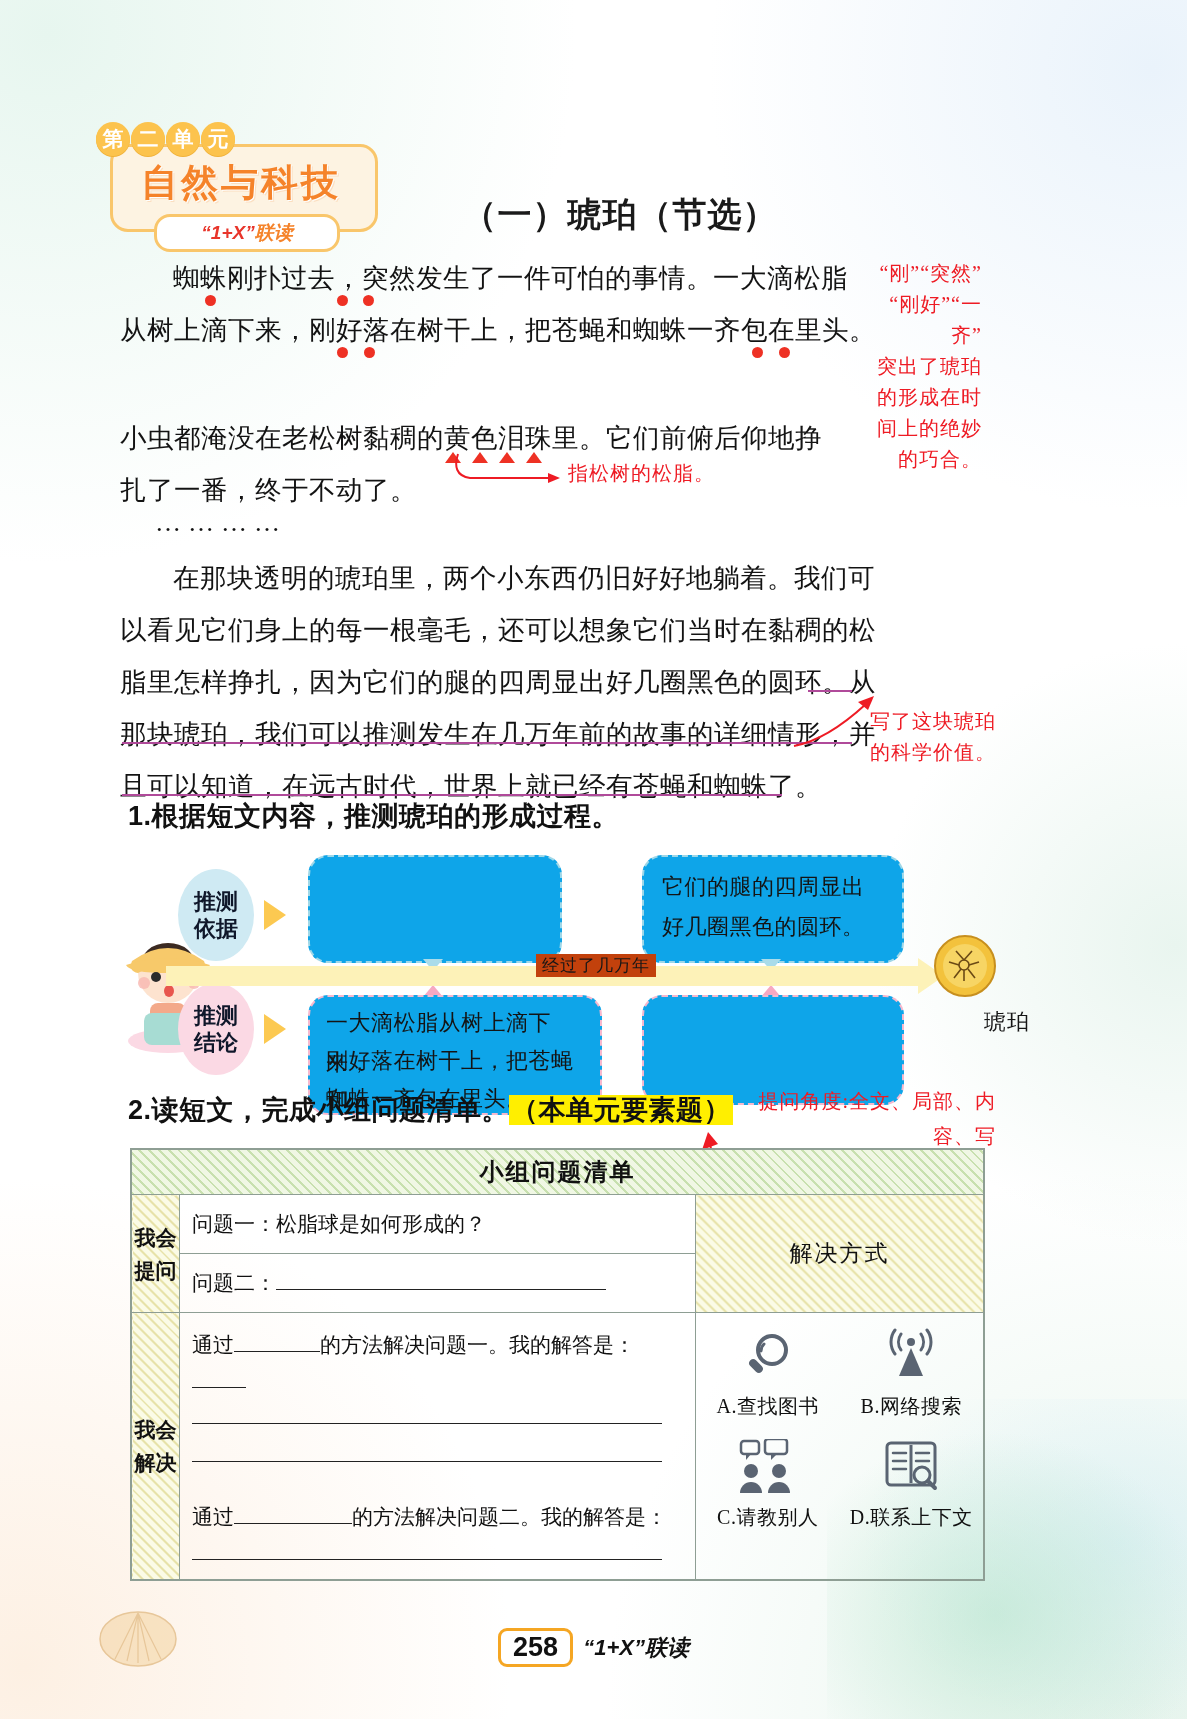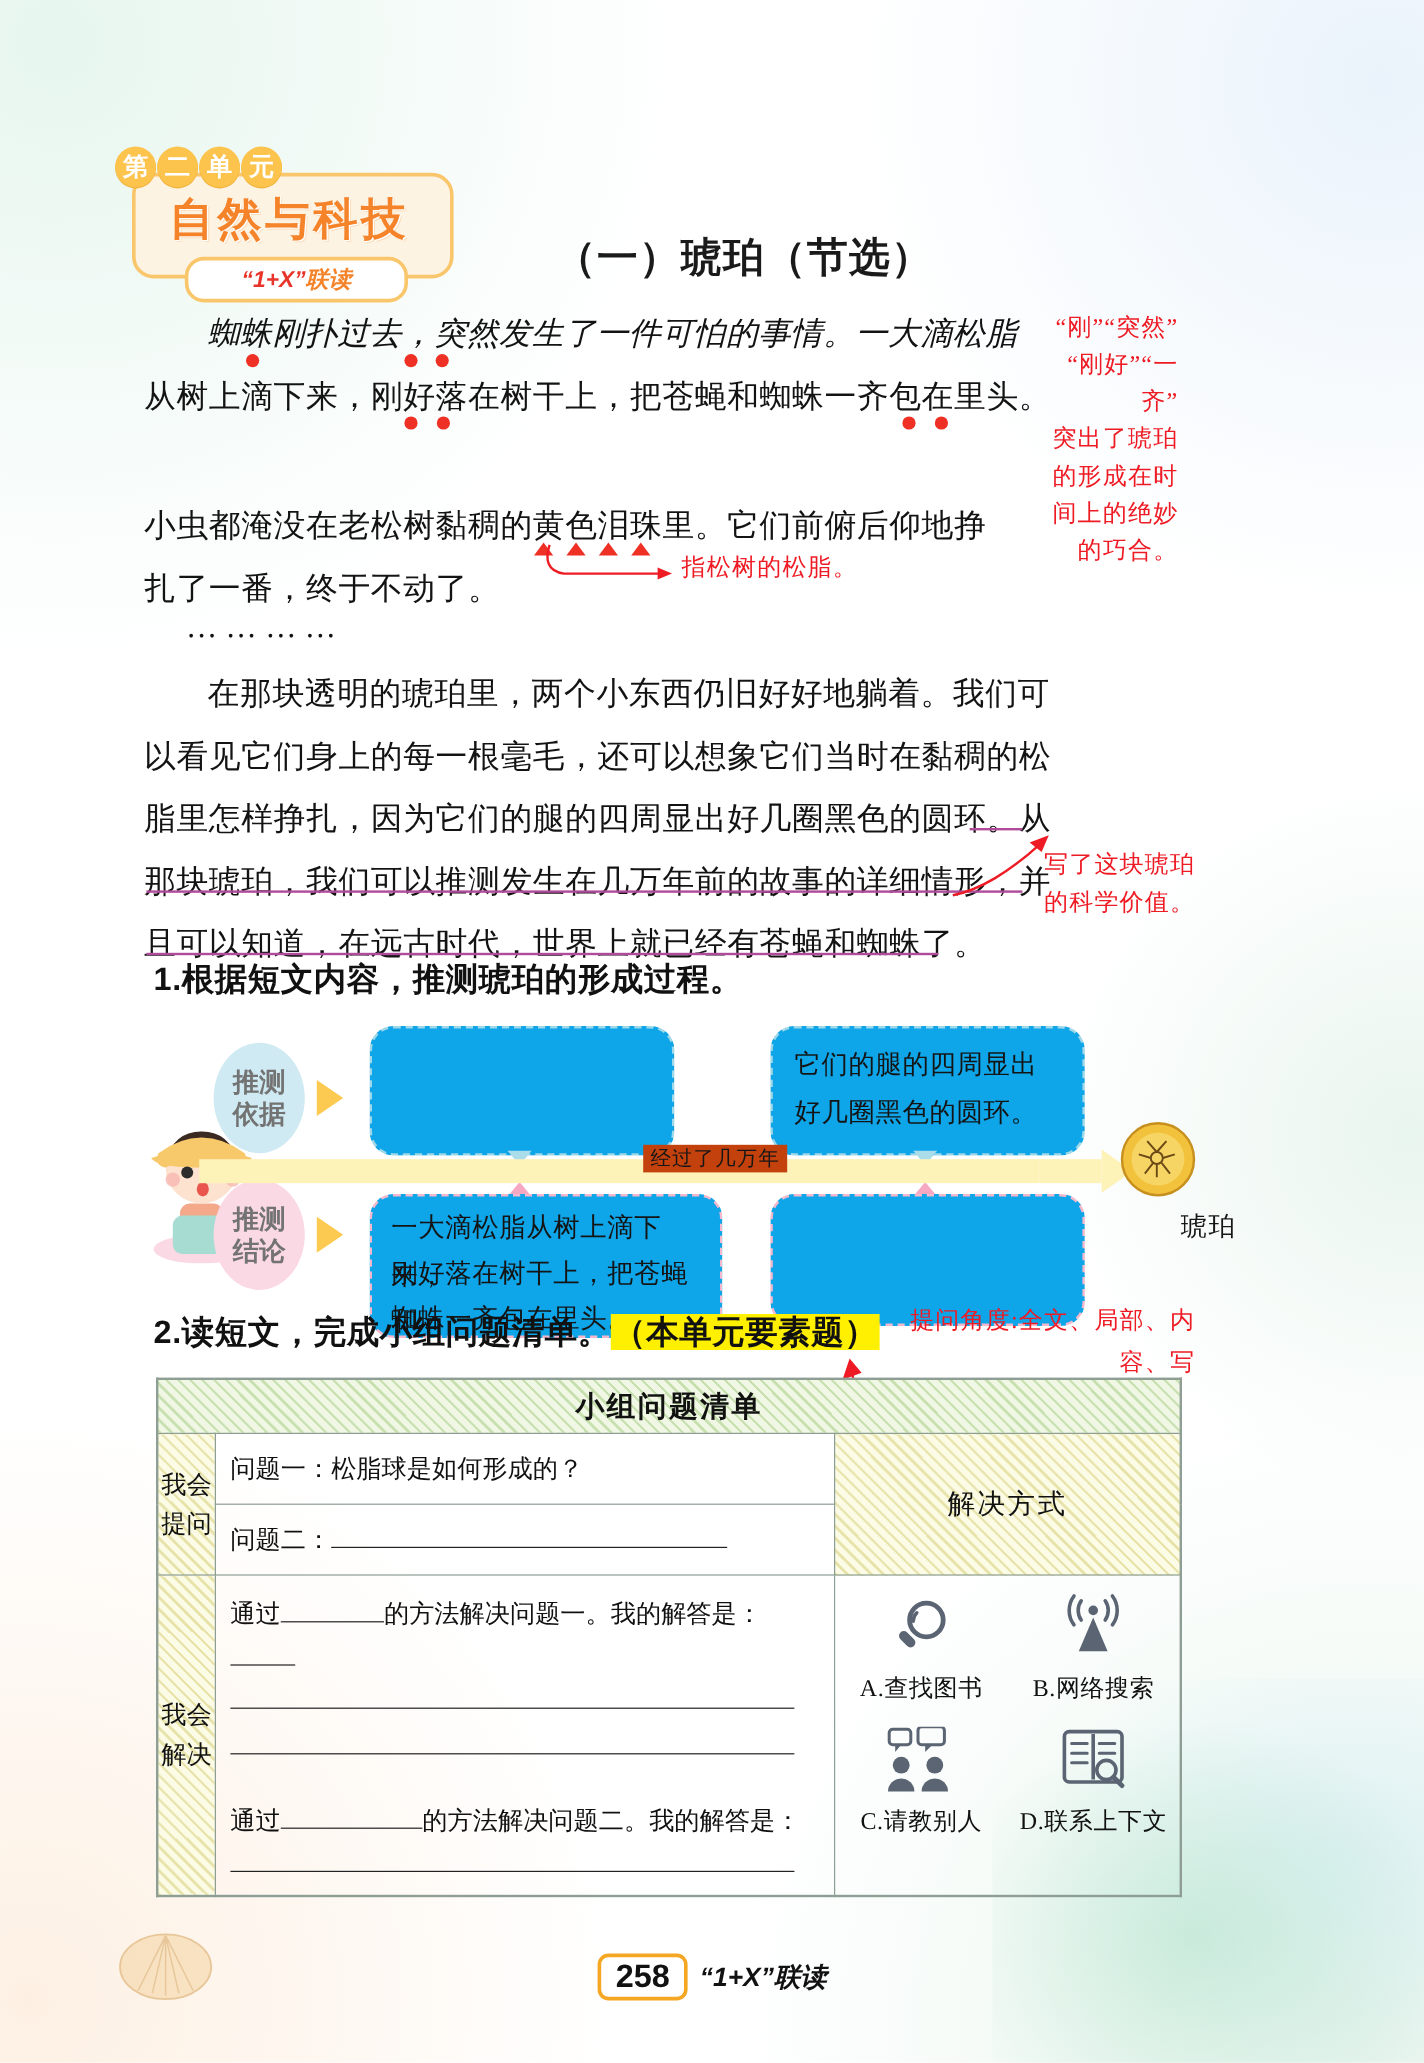--- a/index.html
+++ b/index.html
@@ -70,21 +70,21 @@
 
   
   .qnum{position:absolute;font-size:27px;font-weight:bold;color:#111;
     font-family:"Liberation Sans",sans-serif;letter-spacing:.5px;}
   .hl-yellow{background:#ffef00;padding:0 2px;}
 
   
   .flow{position:absolute;left:130px;top:855px;width:930px;height:230px;}
   .oval{position:absolute;width:76px;height:92px;border-radius:50%;
     display:flex;flex-direction:column;align-items:center;justify-content:center;
-    font-size:22px;font-weight:bold;color:#737373;line-height:27px;
+    font-size:22px;font-weight:bold;color:#0f172a;line-height:27px;
     font-family:"Liberation Sans",sans-serif;}
   .oval.blue{background:#cfeaf3;}
   .oval.pink{background:#fbd9e4;}
   .tri-yellow{position:absolute;width:0;height:0;border-top:15px solid transparent;
     border-bottom:15px solid transparent;border-left:22px solid #fcc951;}
   .dbox{position:absolute;border-radius:20px;background:#0ea5e9;}
   .dbox.blue{border:2px dashed #9ed7e8;}
   .dbox.pink{border:2px dashed #f6b8cd;}
   .dbox-txt{position:absolute;font-size:22px;line-height:40px;color:#141414;
     letter-spacing:.5px;}
@@ -107,21 +107,21 @@
     background-color:#f0f7e4;
     background-image:repeating-linear-gradient(45deg,
       rgba(150,195,110,.45) 0 2px, rgba(255,255,255,0) 2px 7px);}
   .hatch-yellow{
     background-color:#fbfbe6;
     background-image:repeating-linear-gradient(45deg,
       rgba(206,196,92,.45) 0 2px, rgba(255,255,255,0) 2px 7px);}
   .th-main{height:44px;text-align:center;font-size:24px;font-weight:bold;
     color:#111;font-family:"Liberation Sans",sans-serif;letter-spacing:2px;}
   .cell-lbl{width:58px;text-align:center;font-size:21px;line-height:33px;
-    color:#111;font-family:"Liberation Sans",sans-serif;font-weight:normal;}
+    color:#111;font-family:"Liberation Sans",sans-serif;font-weight:bold;}
   .cell-q{font-size:21px;color:#111;padding:8px 12px !important;line-height:36px;}
   .solve-hdr{text-align:center;font-size:23px;color:#111;letter-spacing:2px;
     height:40px;}
   .blank-line{display:inline-block;border-bottom:1.6px solid #222;}
   .opt-row{display:flex;justify-content:space-around;align-items:flex-end;}
   .opt{width:140px;text-align:center;}
   .opt-ico{height:74px;display:flex;align-items:center;justify-content:center;}
   .opt-txt{font-size:20px;color:#111;letter-spacing:.5px;padding-bottom:4px;}
 
   
@@ -155,21 +155,21 @@
       <span>元</span>
     </div>
     <div class="unit-title">自然与科技</div>
     <div class="unit-sub">
       <span><span class="xred">“1+X”</span><span>联读</span></span>
     </div>
   </div>
 
   <div class="doc-title">（一）琥珀（节选）</div>
 
-  <div class="ptext" style="left:120px;top:252px;width:840px;text-indent:2em;font-style:italic;">蜘蛛刚扑过去，突然发生了一件可怕的事情。一大滴松脂</div>
+  <div class="ptext" style="left:120px;top:252px;width:840px;text-indent:2em;">蜘蛛刚扑过去，突然发生了一件可怕的事情。一大滴松脂</div>
   <div class="dot-red" style="left:205px;top:295px;"></div>
   <div class="dot-red" style="left:337px;top:295px;"></div>
   <div class="dot-red" style="left:363px;top:295px;"></div>
 
   <div class="ptext" style="left:120px;top:304px;width:840px;">从树上滴下来，刚好落在树干上，把苍蝇和蜘蛛一齐包在里头。</div>
   <div class="dot-red" style="left:337px;top:347px;"></div>
   <div class="dot-red" style="left:364px;top:347px;"></div>
   <div class="dot-red" style="left:752px;top:347px;"></div>
   <div class="dot-red" style="left:779px;top:347px;"></div>
 

